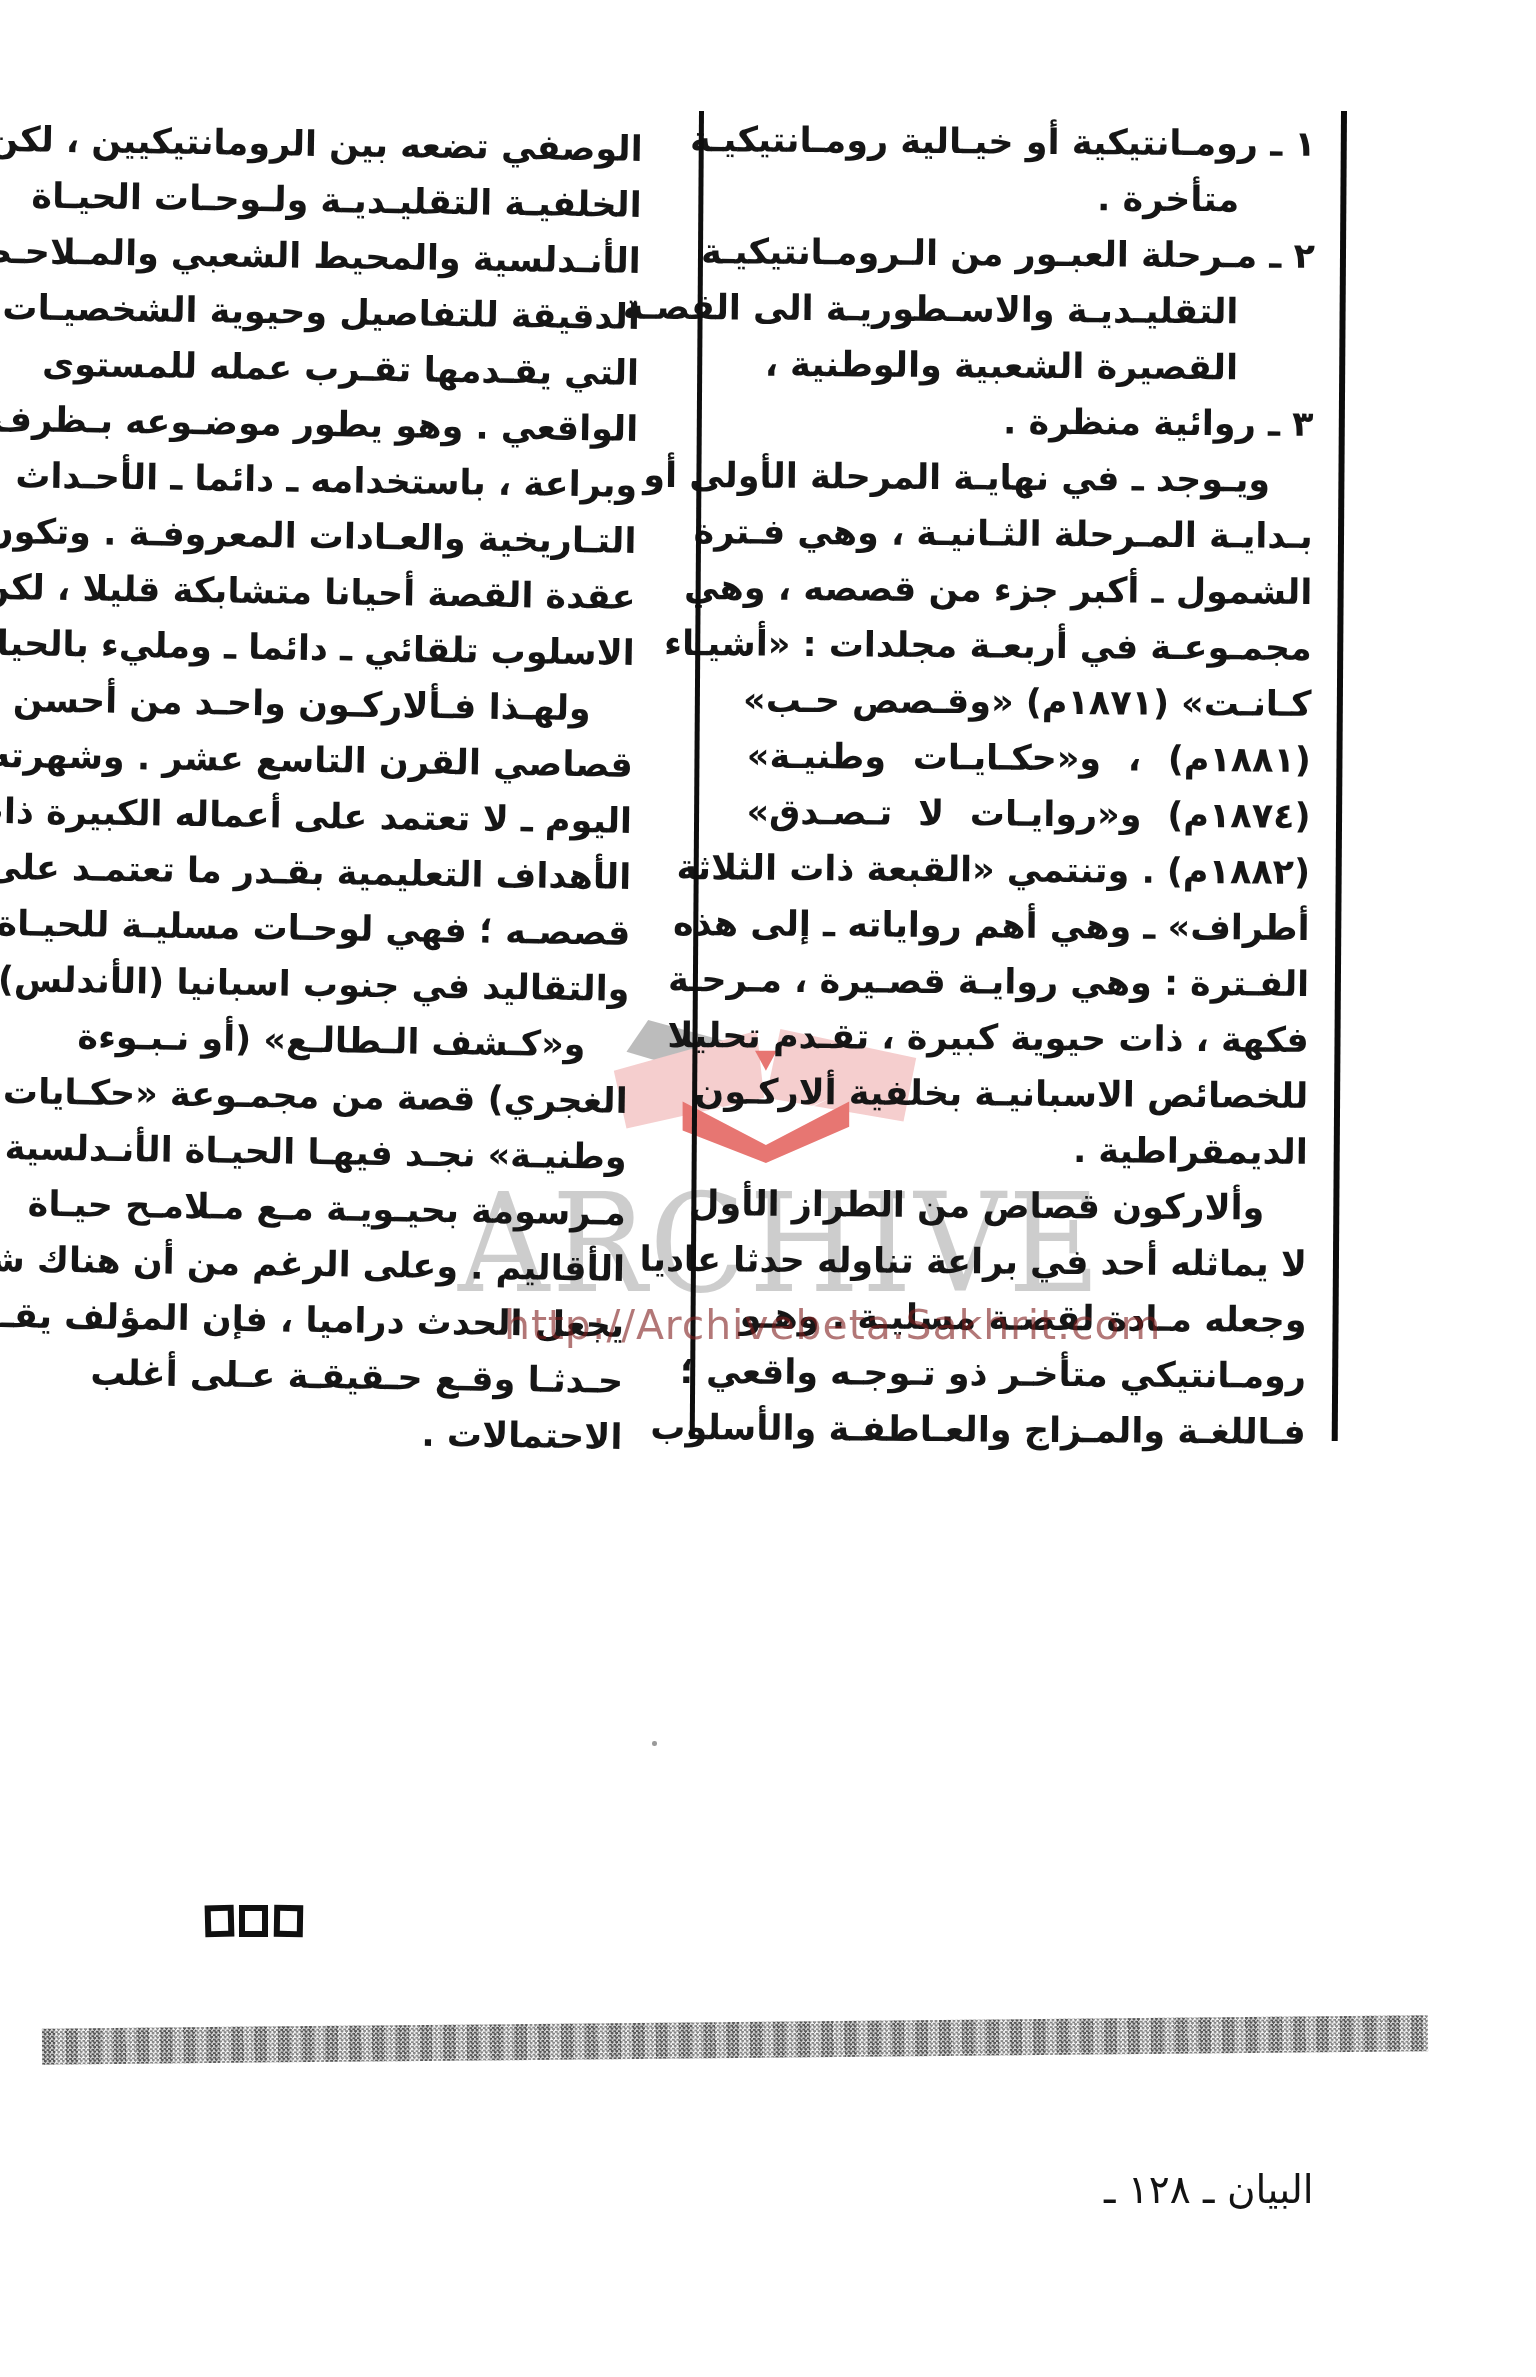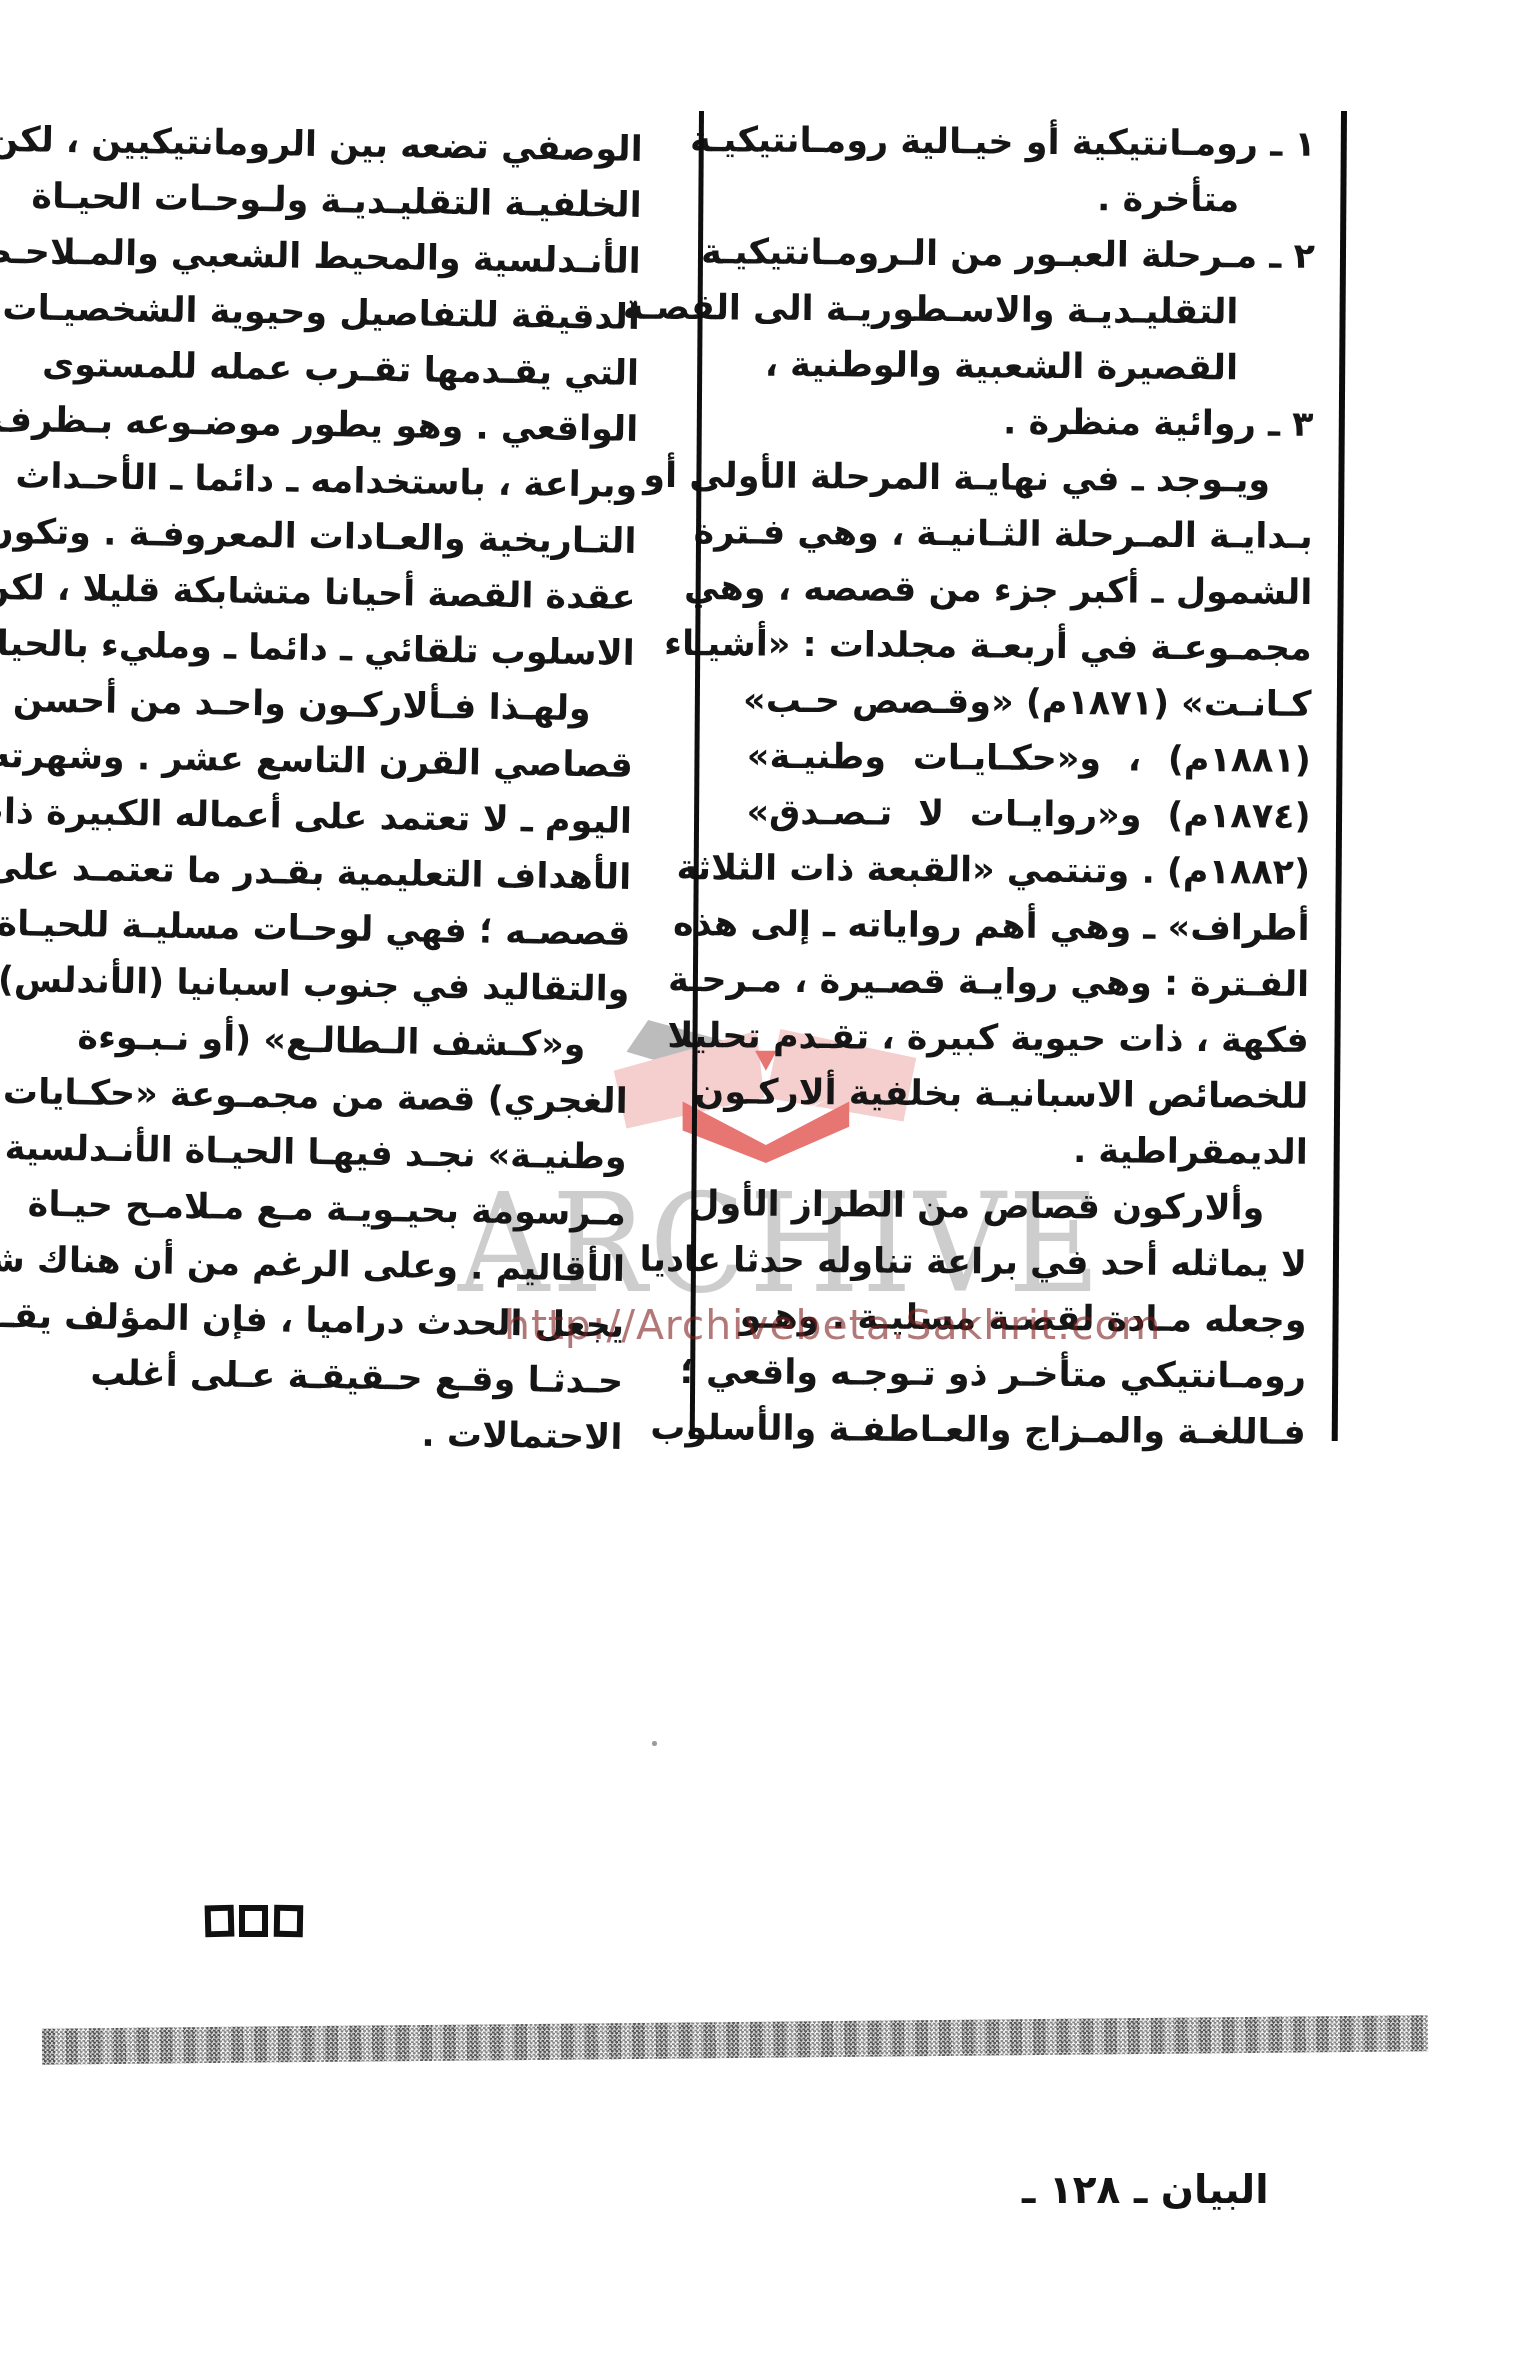--- a/index.html
+++ b/index.html
@@ -61,22 +61,22 @@
   .squares span:nth-child(3){transform:rotate(1deg);}
   .halftone-bar{
     position:absolute;left:42px;top:2022px;width:1386px;height:36px;z-index:2;
     background:
       repeating-linear-gradient(90deg, rgba(0,0,0,.12) 0 12.7px, rgba(255,255,255,.25) 12.7px 23.6px),
       repeating-conic-gradient(#5f5f5f 0% 25%, #efefef 0% 50%);
     background-size:auto, 4.5px 4.5px;
     transform:rotate(-.55deg);
   }
   .footer{
-    position:absolute;left:1022px;top:2167px;z-index:2;
-    direction:rtl;font-weight:700;font-size:39px;color:#131313;
+    position:absolute;left:1104px;top:2167px;z-index:2;
+    direction:rtl;font-weight:400;font-size:39px;color:#131313;
     white-space:nowrap;letter-spacing:0.9px;
   }
   .speck{position:absolute;left:652px;top:1741px;width:4.5px;height:4.5px;background:#9a9a9a;border-radius:50%;z-index:1;}
 </style>
 </head>
 <body>
 
 <div class="page">
 
   <svg class="wm-book" viewBox="0 0 338 162" xmlns="http://www.w3.org/2000/svg">

